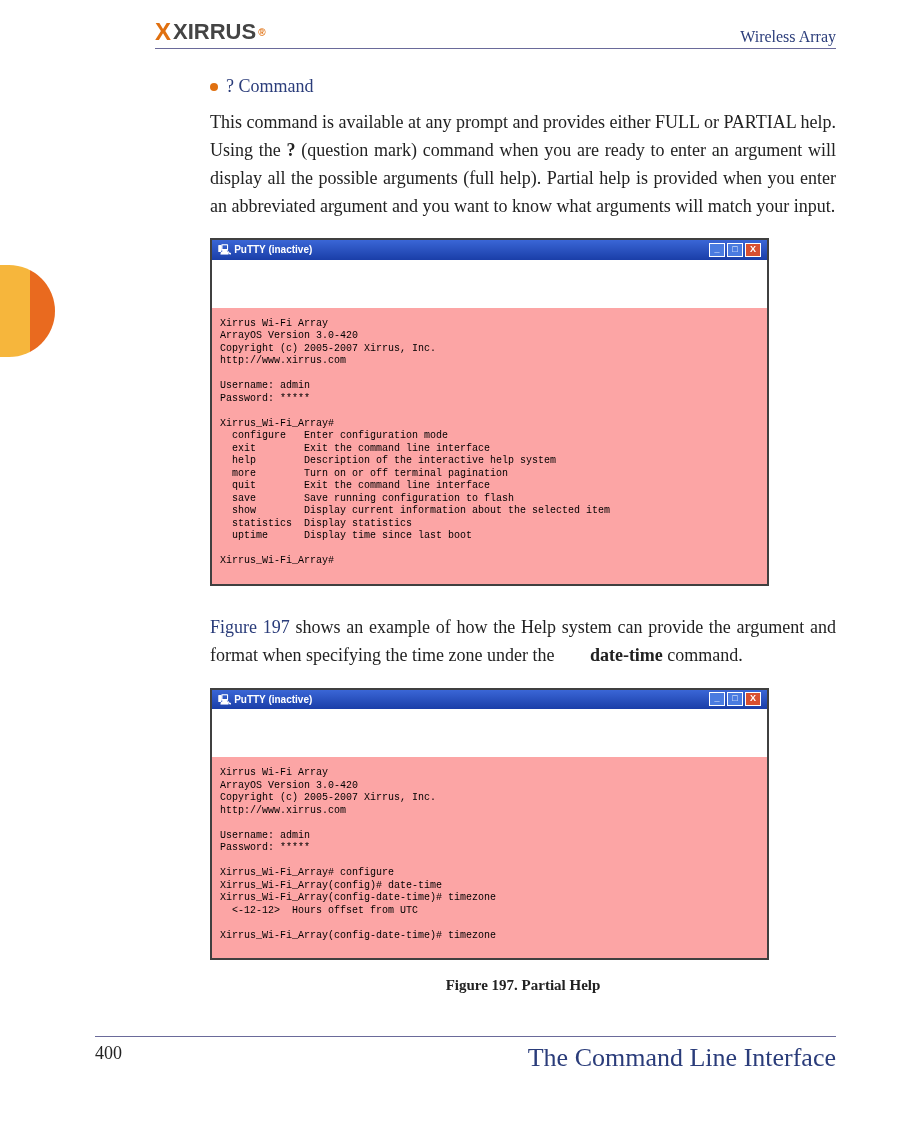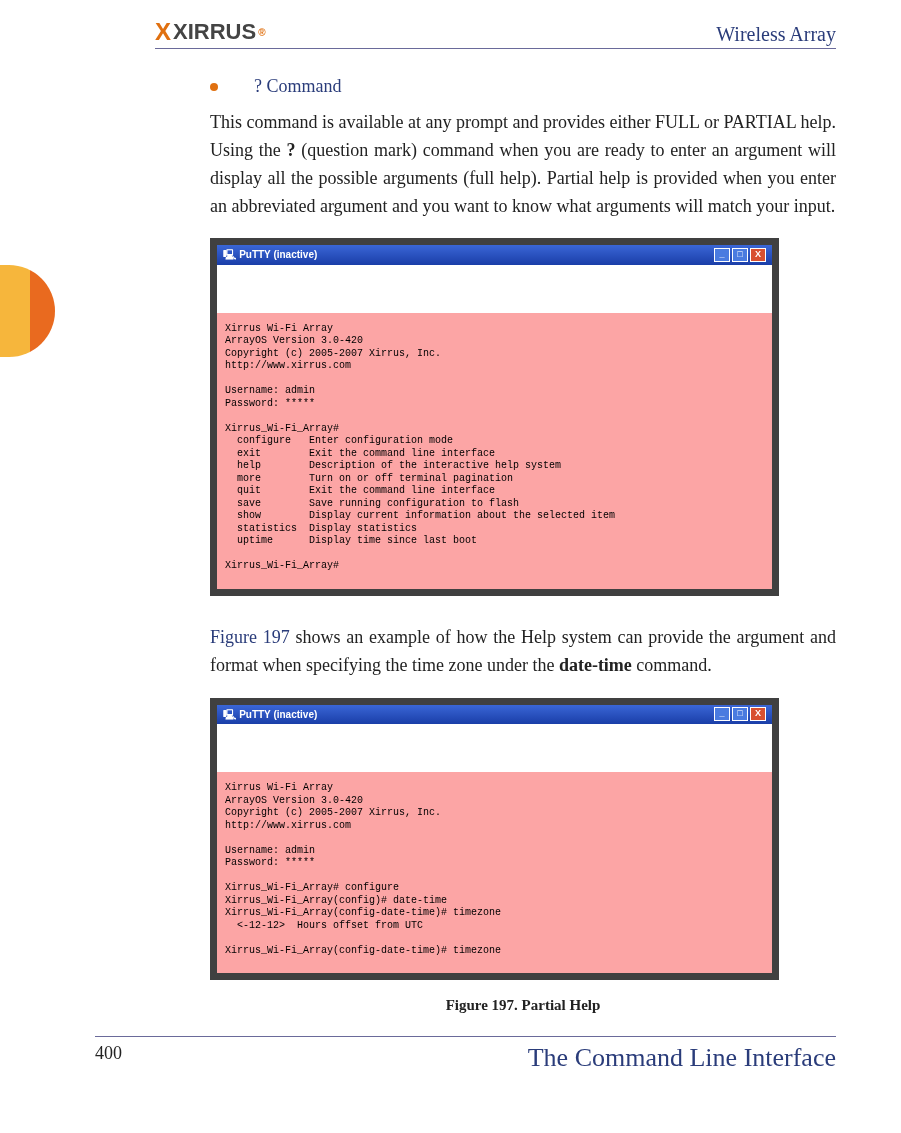--- a/index.html
+++ b/index.html
@@ -39,41 +39,41 @@
     font-size: 24px;
     font-weight: 900;
   }
   .logo sup {
     color: #e07010;
     font-size: 10px;
     vertical-align: top;
   }
   .hdr-title {
     color: #2a3c7a;
-    font-size: 20px;
+    font-size: 16px;
   }
   .tab-shape {
     position: absolute;
     left: 0;
     top: 265px;
     width: 55px;
     height: 92px;
     border-top-right-radius: 46px;
     border-bottom-right-radius: 46px;
     background: linear-gradient(to right, #f6b63c 0%, #f6b63c 55%, #e96a1f 55%, #e96a1f 100%);
   }
   .content {
     margin-left: 115px;
     margin-top: 24px;
     font-size: 18px;
     line-height: 1.55;
   }
   .bullet-row {
     display: flex;
-    gap: 36px;
+    gap: 8px;
     color: #2a3c7a;
   }
   .bullet-dot {
     width: 8px;
     height: 8px;
     border-radius: 50%;
     background: #e07010;
     margin-top: 10px;
     flex-shrink: 0;
   }
@@ -82,21 +82,21 @@
     color: #222;
     text-align: justify;
   }
   .body-para .qmark {
     font-weight: bold;
   }
   .figure-wrap {
     margin-top: 18px;
   }
   .putty {
-    border: 7px solid #404040;
+    border: 2px solid #404040;
     background: #fff;
     width: 555px;
     font-family: "Courier New", monospace;
     font-size: 10px;
   }
   .putty-title {
     background: linear-gradient(to bottom,#3a66d6,#1a3ea8);
     color: #fff;
     font-family: Tahoma, Arial, sans-serif;
     font-size: 10px;
@@ -140,20 +140,21 @@
   .para2 {
     margin-top: 28px;
     color: #222;
     text-align: justify;
   }
   .para2 .figref {
     color: #2a3c7a;
   }
   .para2 .dt-bold {
     font-weight: bold;
+    margin-left: 31px;
   }
   .figure-wrap2 {
     margin-top: 18px;
   }
   .footer-rule {
     position: absolute;
     left: 95px;
     right: 65px;
     bottom: 60px;
     border-top: 1px solid #6a6a9a;

